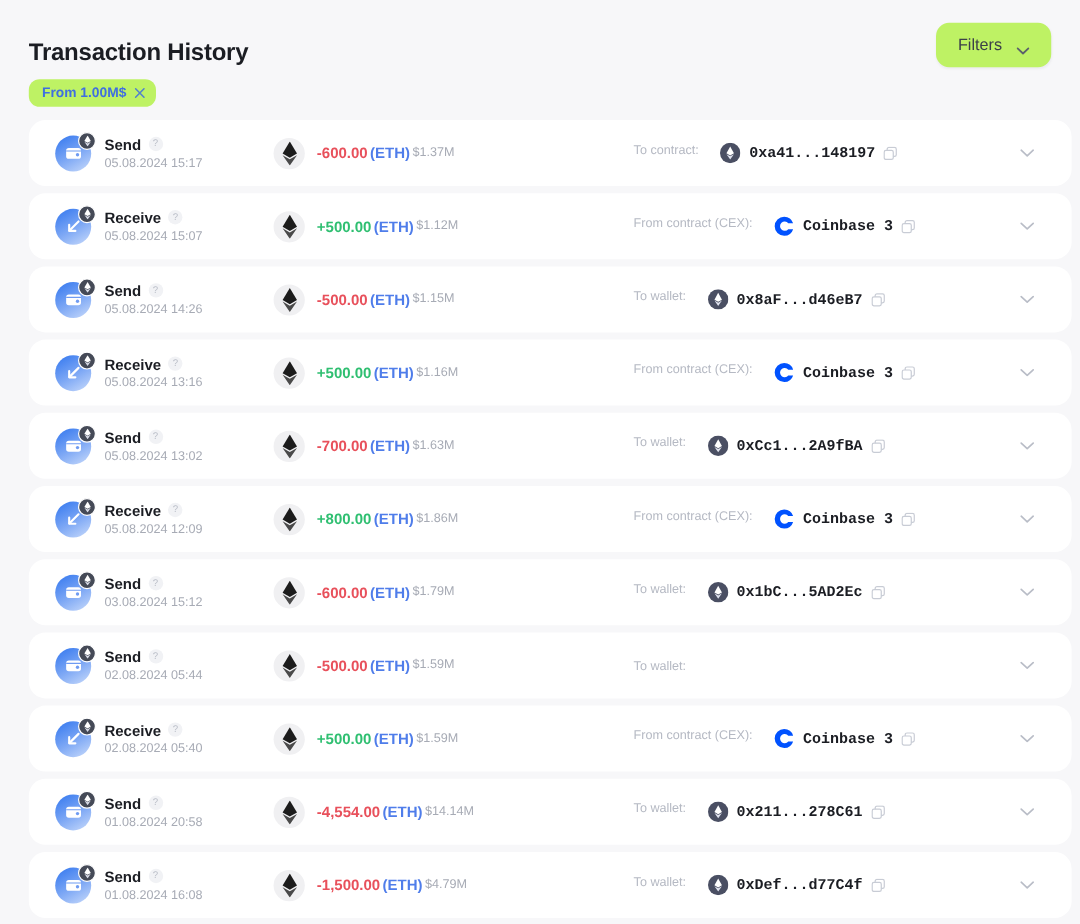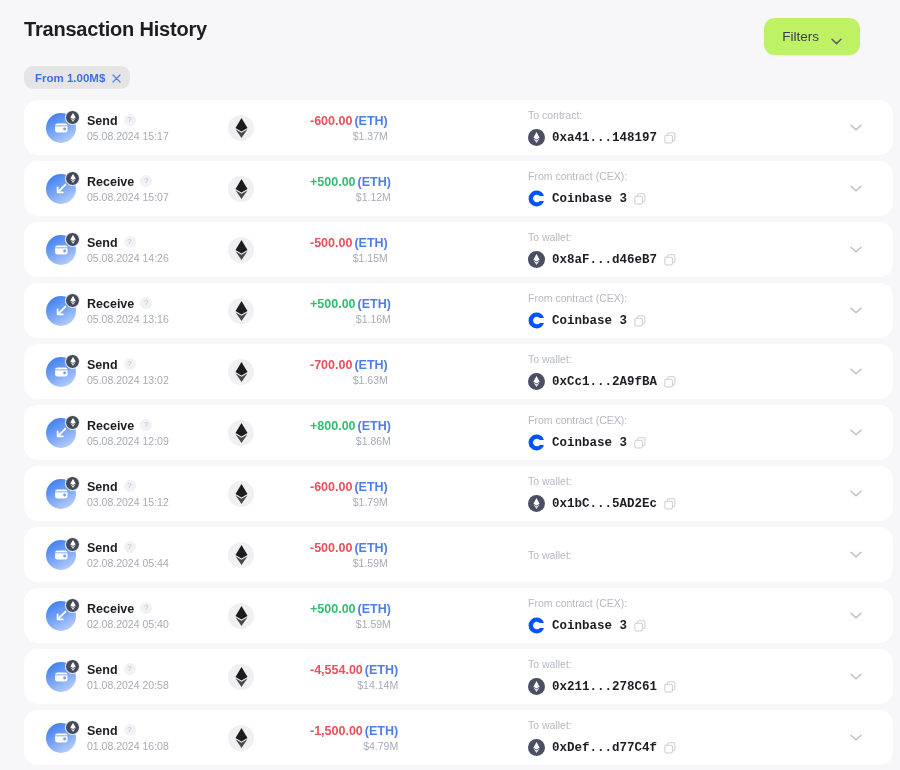--- a/index.html
+++ b/index.html
@@ -16,23 +16,23 @@
   .page {
     width: 900px;
     height: 770px;
     position: relative;
     background: #f7f7f9;
   }
 
   
   .header {
     display: flex;
-    align-items: flex-start;
+    align-items: flex-end;
     justify-content: space-between;
-    padding: 18px 40px 0 24px;
+    padding: 18px 24px 0 24px;
     height: 56px;
   }
 
   .page-title {
     font-size: 20px;
     font-weight: bold;
     color: #1b1d23;
     letter-spacing: -0.2px;
   }
 
@@ -63,21 +63,21 @@
     padding: 10px 24px 0 24px;
     display: flex;
     gap: 8px;
     align-items: center;
   }
 
   .chip {
     display: inline-flex;
     align-items: center;
     gap: 7px;
-    background: #e5e5e5;
+    background: #bef264;
     color: #3f6fe0;
     border-radius: 9px;
     padding: 5px 9px 5px 11px;
     font-size: 11.5px;
     font-weight: bold;
     height: 23px;
     cursor: pointer;
   }
 
   .chip-x {
@@ -196,36 +196,36 @@
     height: 26px;
     border-radius: 50%;
     background: #f0f0f2;
     display: flex;
     align-items: center;
     justify-content: center;
     flex: none;
   }
   .token-circle svg { width: 13px; height: 20px; display: block; }
 
-  .amount-text { display: flex; flex-direction: column; gap: 2px; margin-left: 46px; }
+  .amount-text { display: flex; gap: 2px; }
 
   .amount-line { font-size: 12.5px; font-weight: bold; }
 
   .amount-neg { color: #e8505b; }
   .amount-pos { color: #2fbf71; }
   .amount-sym { color: #4f7dea; margin-left: 2px; }
 
   .amount-usd { font-size: 10.5px; color: #a7abb5; text-align: right; }
 
   
   .cell-dest {
     flex: 1;
     display: flex;
-    flex-direction: column;
-    gap: 8px;
+    flex-direction: row;
+    gap: 18px;
     padding-left: 4px;
     min-width: 0;
   }
 
   .dest-label {
     font-size: 10.5px;
     color: #b5b9c3;
   }
 
   .dest-value-line {

